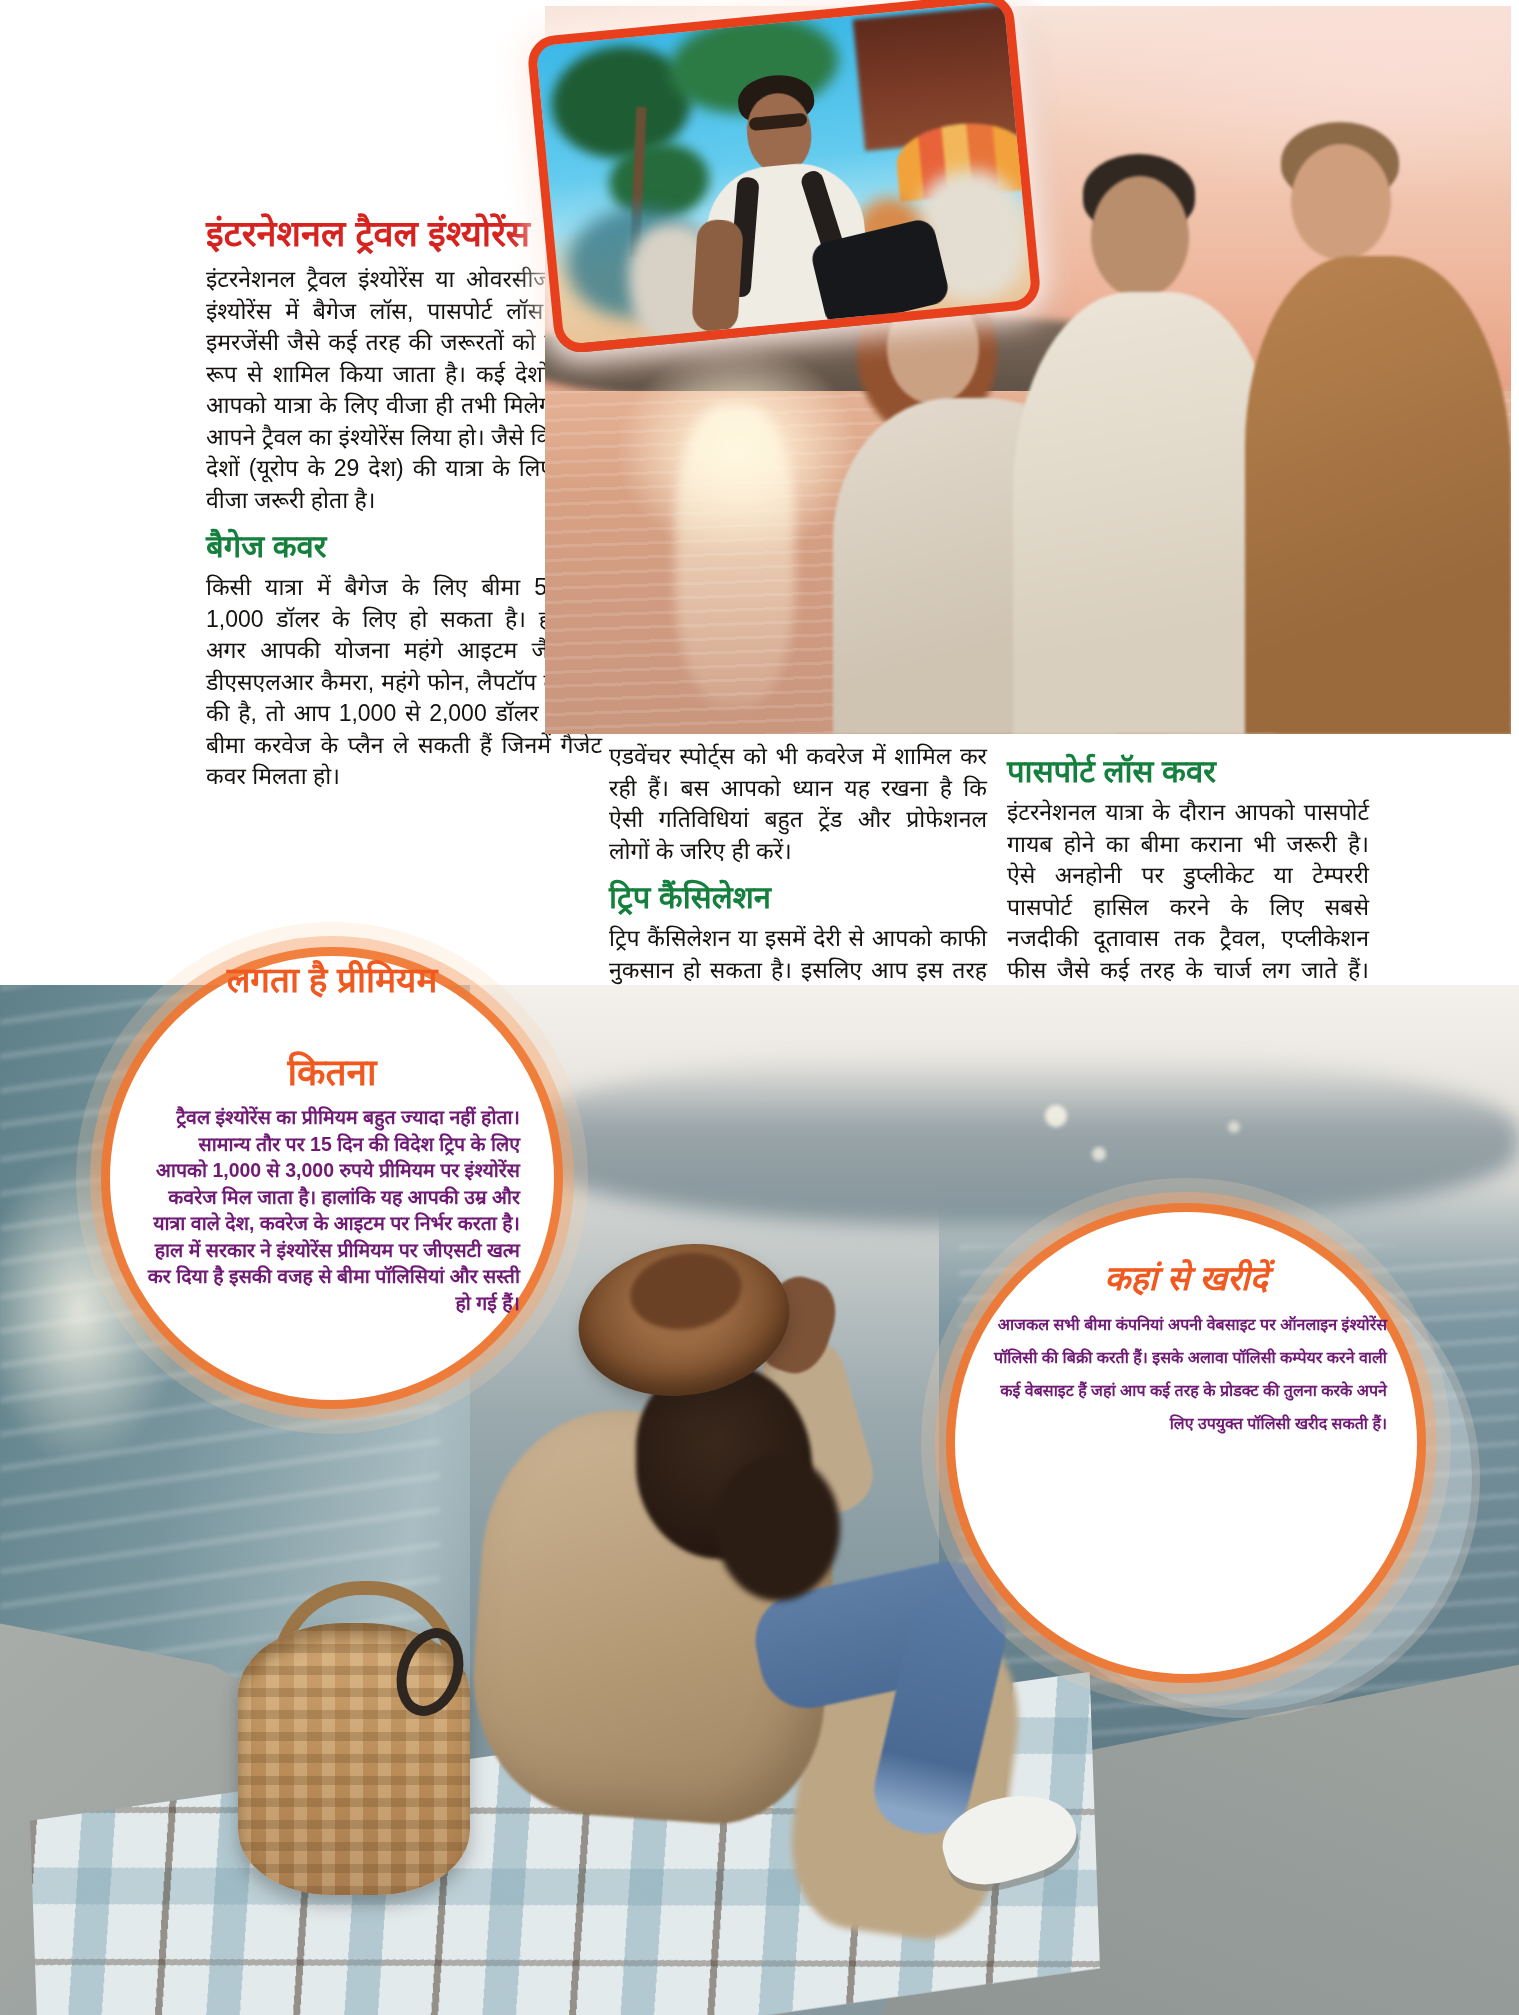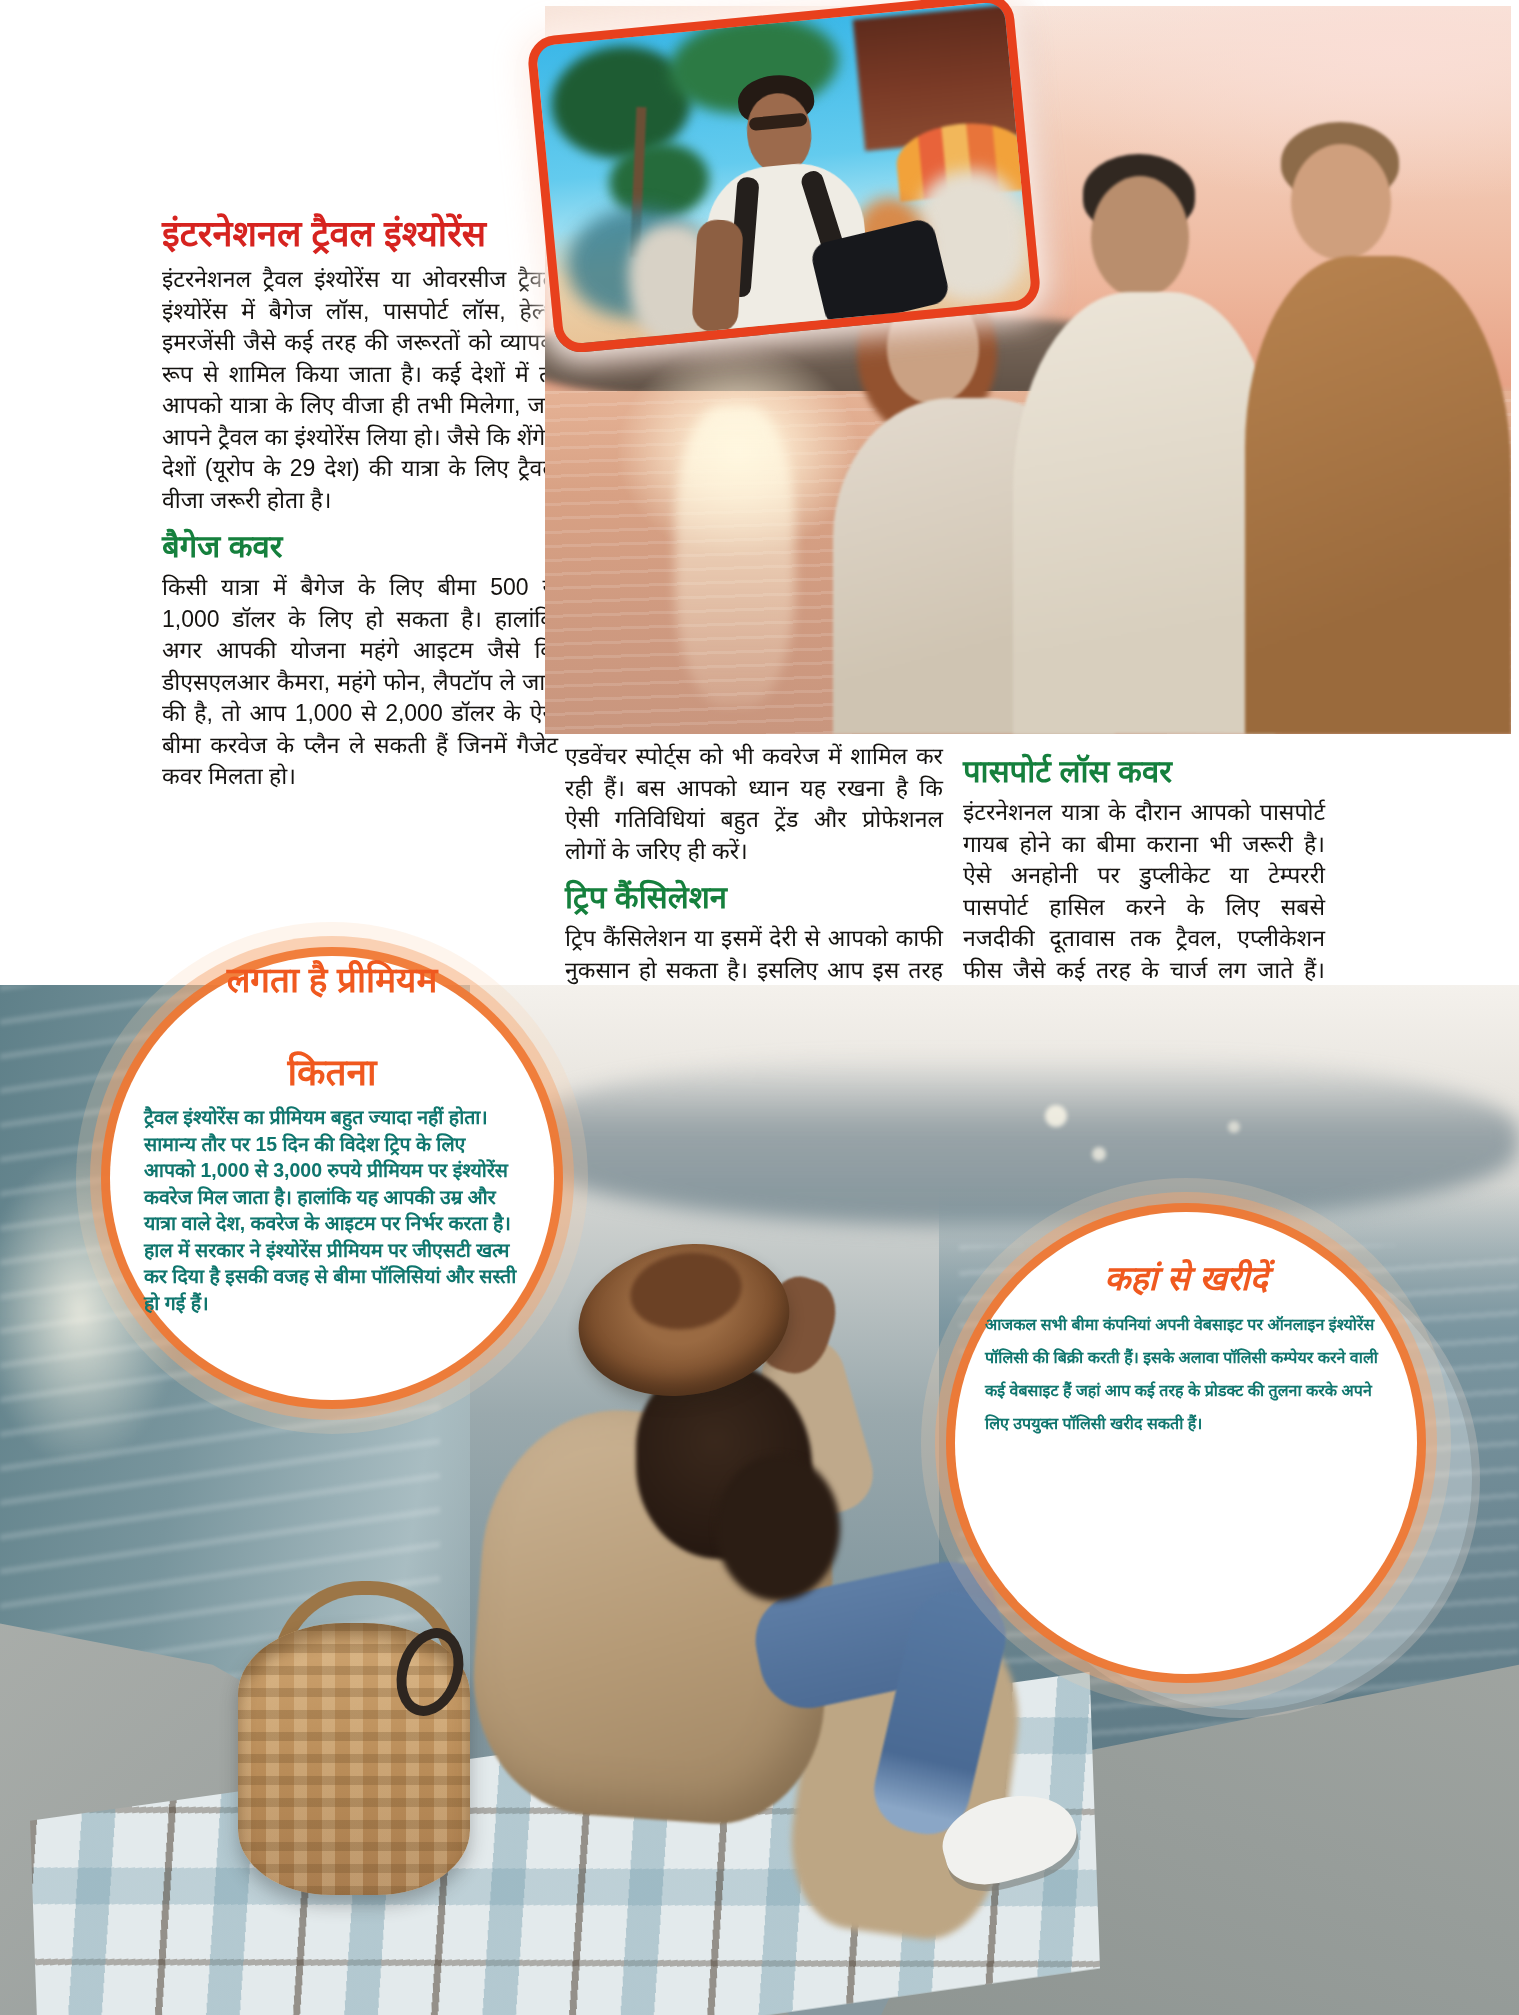--- a/index.html
+++ b/index.html
@@ -3,21 +3,21 @@
 <meta charset="utf-8">
 <style>
   html,body{margin:0;padding:0;background:#ffffff;}
   .page{
     position:relative; width:1519px; height:2015px; overflow:hidden;
     background:#ffffff;
     font-family:"Liberation Sans","DejaVu Sans",sans-serif;
     color:#141414;
   }
   
-  .col{position:absolute; text-align:justify;}
+  .col{position:absolute; text-align:justify;margin-left:44px;}
   .col p{margin:0 0 2px 0; font-size:23px; line-height:31.5px; color:#151310;}
   h1.red{margin:0 0 8px 0; font-size:36px; line-height:44px; font-weight:bold; color:#d6231f; white-space:nowrap;}
   h2.red{margin:12px 0 6px 0; font-size:31px; line-height:38px; font-weight:bold; color:#15803d;}
   .left-col{left:162px; top:212px; width:396px;}
   .mid-col{left:565px; top:741px; width:378px;}
   .right-col{left:963px; top:741px; width:362px;}
   .wrap-spacer{float:left; width:150px; height:330px;
     shape-outside:polygon(0px 120px, 55px 185px, 115px 250px, 150px 330px, 0px 330px);
     shape-margin:10px;}
   
@@ -42,21 +42,21 @@
     position:absolute; left:0; top:985px; width:1519px; height:1030px; z-index:1; overflow:hidden;
     background:linear-gradient(180deg,#f4f1ec 0px,#e7e4de 120px,#c6cbca 260px,#9aa9ad 430px,#7e949c 660px,#87989f 1030px);
   }
   .bottom .blob{position:absolute;}
   
   .bubble{
     position:absolute; border-radius:50%; background:#ffffff; z-index:8; text-align:center;
     box-shadow:0 0 0 9px rgba(240,118,48,.9), 0 0 0 20px rgba(246,166,110,.45), 0 0 0 34px rgba(250,208,175,.22);
   }
   .bubble .bub-h{font-weight:bold; color:#f0591f;}
-  .bubble .bub-b{font-weight:bold; color:#0f766e; text-align:left;}
+  .bubble .bub-b{font-weight:bold; color:#701a75; text-align:right;}
   .bubble1{left:110px; top:956px; width:444px; height:444px; padding-top:0;}
   .bubble1 .bub-h1{font-size:37px; line-height:46px; padding-top:46px;}
   .bubble1 .bub-h2{font-size:35px; line-height:48px;}
   .bubble1 .bub-b{font-size:19.5px; line-height:26.5px; padding:8px 34px 0 34px;}
   .bubble2{left:955px; top:1212px; width:462px; height:462px;}
   .bubble2 .bub-h1{font-size:34px; line-height:44px; padding-top:44px;font-style:italic;}
   .bubble2 .bub-b{font-size:16px; line-height:33px; padding:8px 30px 0 30px;}
   .bubble-shadow{
     position:absolute; left:1010px; top:1248px; width:462px; height:462px; border-radius:50%;
     background:rgba(255,255,255,.35); box-shadow:0 0 0 8px rgba(210,200,195,.35); z-index:7;

